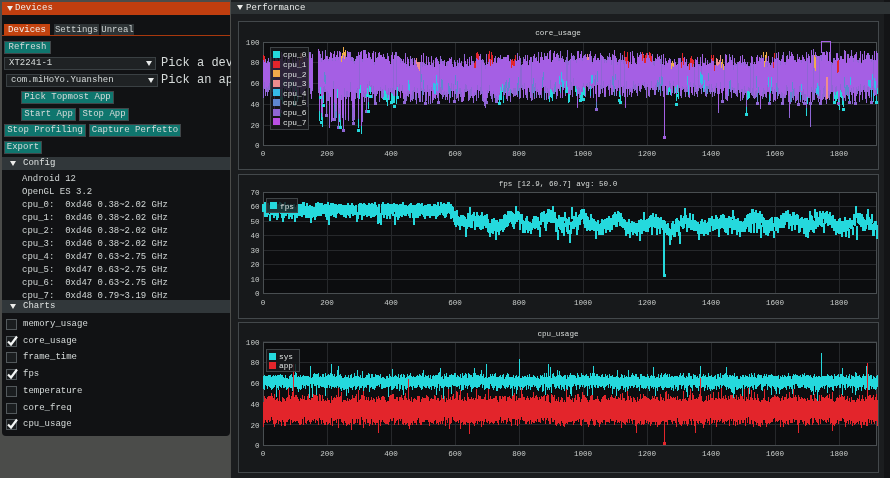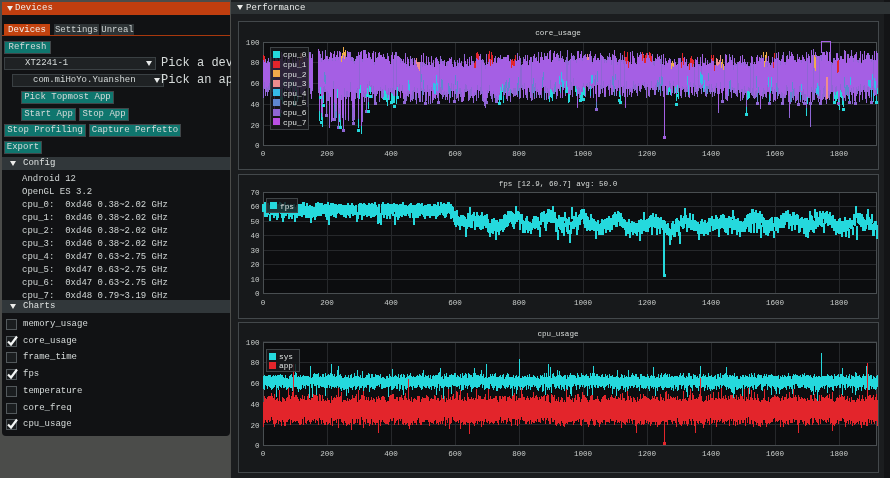--- a/index.html
+++ b/index.html
@@ -4,21 +4,21 @@
 body{width:890px;height:478px;background:#4b4c4a;overflow:hidden;position:relative;
  font-family:'Liberation Mono',monospace;-webkit-font-smoothing:antialiased}
 .abs{position:absolute}
 #dev{left:2px;top:2px;width:228px;height:434px;background:#111214;position:absolute;border-radius:0 0 4px 4px}
 #perfbar{position:absolute;left:231px;top:2px;width:659px;height:12px;background:#2e3335;color:#e9ebea;font-size:9px;line-height:12px}
 .tbar{height:13px;background:#c03e0f;color:#efeeec;font-size:9px;line-height:13px}
 .tri{position:absolute;width:0;height:0;border-left:3.5px solid transparent;border-right:3.5px solid transparent;border-top:5.5px solid #ececea}
 .btn{position:absolute;box-sizing:border-box;height:13px;background:#0f766e;border:1px solid #414649;
  color:#d6dbda;font-size:9px;line-height:11px;text-align:center;white-space:nowrap}
 .cmb{position:absolute;box-sizing:border-box;height:13px;background:#1f2224;border:1px solid #3a4043;
- color:#d6dbda;font-size:9px;line-height:11px;white-space:nowrap;padding-left:20px}
+ color:#d6dbda;font-size:9px;line-height:11px;white-space:nowrap;padding-left:4px}
 .cmb .ar{position:absolute;right:2px;top:3px;width:0;height:0;border-left:3.5px solid transparent;border-right:3.5px solid transparent;border-top:5px solid #e8eae9;margin-right:1px}
 .lbl{position:absolute;color:#d6dbda;font-size:12px;line-height:13px;white-space:nowrap}
 .hdr{position:absolute;left:0;width:228px;height:13px;background:#31373a;color:#dde1e0;font-size:9px;line-height:13px}
 .cfg{position:absolute;left:20px;top-adjust:0;color:#d2d7d6;font-size:9px;line-height:13px;white-space:pre}
 .cbx{position:absolute;left:4px;width:11px;height:11px;box-sizing:border-box;background:#1a1d1f;border:1px solid #53595c}
 .clb{position:absolute;left:21px;color:#d6dbda;font-size:9px;line-height:13px;white-space:nowrap}
 .tab{position:absolute;top:0;box-sizing:border-box;height:11px;font-size:9px;line-height:12px;text-align:center}
 svg text{font-family:'Liberation Mono',monospace}
 </style></head><body>
 
@@ -26,21 +26,21 @@
  <div class="tbar"><div class="tri" style="left:5px;top:4px"></div><span style="padding-left:13px">Devices</span></div>
  <div class="abs" style="left:0;top:22px;width:228px;height:13px">
    <div class="tab" style="left:2px;width:46px;background:#c3430f;color:#f3f1ef">Devices</div>
    <div class="tab" style="left:52px;width:45px;background:#2e3436;color:#cdd2d1">Settings</div>
    <div class="tab" style="left:99px;width:33px;background:#2e3436;color:#cdd2d1">Unreal</div>
  </div>
  <div class="abs" style="left:0;top:33px;width:228px;height:1px;background:#a8380d"></div>
  <div class="btn" style="left:2px;top:39px;width:47px">Refresh</div>
  <div class="cmb" style="left:2px;top:55px;width:152px">XT2241-1<span class="ar"></span></div>
  <div class="lbl" style="left:159px;top:55px">Pick a device</div>
- <div class="cmb" style="left:10px;top:72px;width:152px">com.miHoYo.Yuanshen<span class="ar"></span></div>
+ <div class="cmb" style="left:4px;top:72px;width:152px">com.miHoYo.Yuanshen<span class="ar"></span></div>
  <div class="lbl" style="left:159px;top:72px">Pick an app</div>
  <div class="btn" style="left:19px;top:89px;width:93px">Pick Topmost App</div>
  <div class="btn" style="left:19px;top:106px;width:55px">Start App</div>
  <div class="btn" style="left:77px;top:106px;width:50px">Stop App</div>
  <div class="btn" style="left:2px;top:122px;width:82px">Stop Profiling</div>
  <div class="btn" style="left:87px;top:122px;width:92px">Capture Perfetto</div>
  <div class="btn" style="left:2px;top:139px;width:38px">Export</div>
  <div class="hdr" style="top:155px"><div class="tri" style="left:8px;top:4px"></div><span style="padding-left:21px">Config</span></div>
  <div class="cfg" style="top:171px">Android 12
 OpenGL ES 3.2

